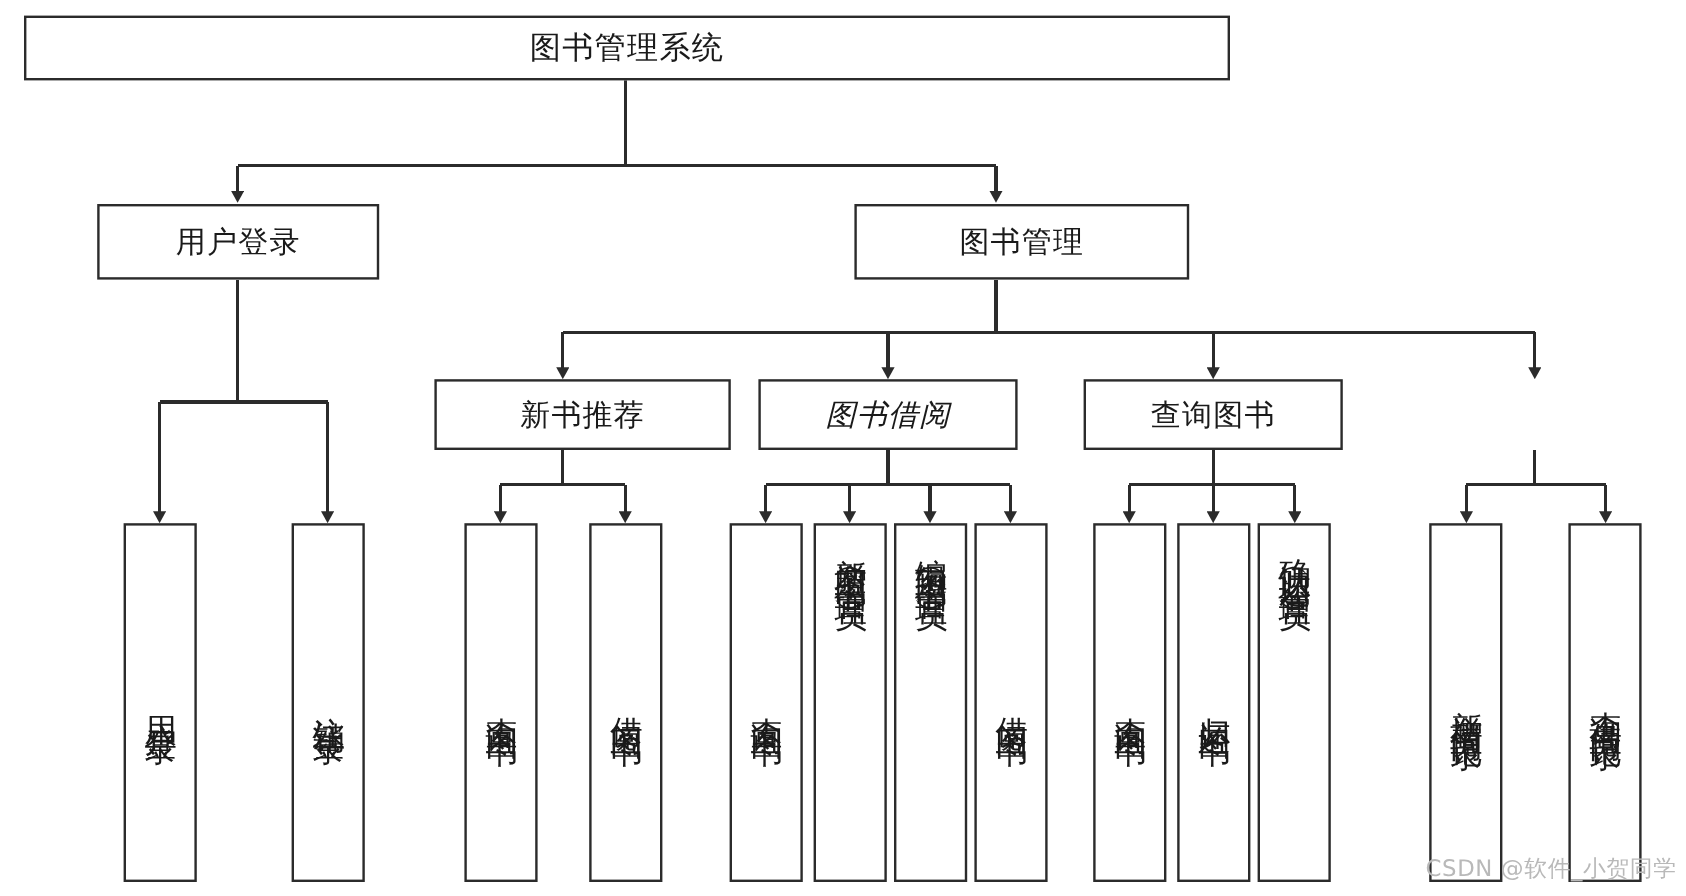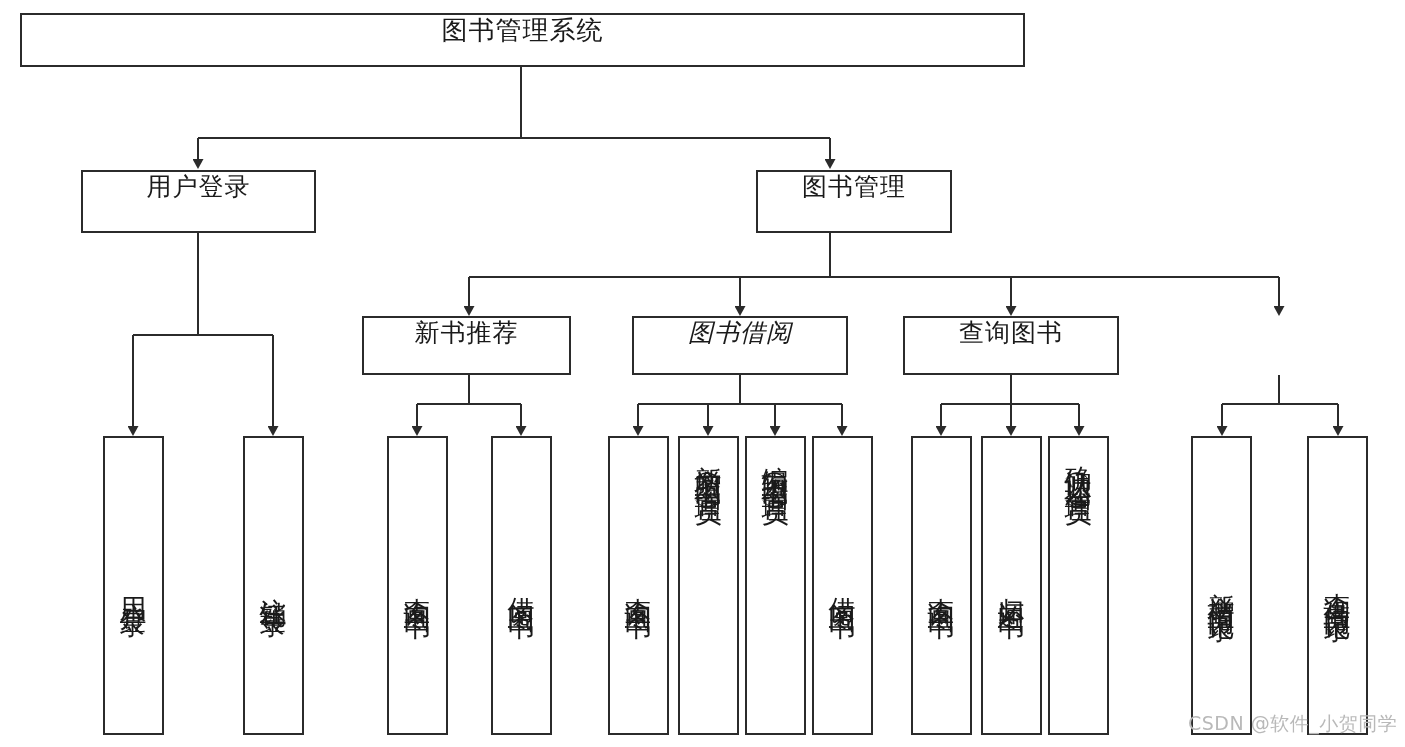--- a/index.html
+++ b/index.html
@@ -22,21 +22,21 @@
     width:1405px; height:747px;
     pointer-events:none;
   }
   
   .node{
     position:absolute;
     box-sizing:border-box;
     background:#ffffff;
     border:2.5px solid #2b2b2b;
     display:flex;
-    align-items:flex-start;
+    align-items:center;
     justify-content:center;
     color:#1a1a1a;
   }
   .node .lbl{
     display:block;
     line-height:1.18;
     white-space:pre;
     text-align:center;
   }
   
@@ -138,25 +138,25 @@
   </svg>
 
   <div class="node h root" style="left:20px; top:13px; width:1005px; height:54px;">
     <span class="lbl">图书管理系统</span>
   </div>
 
   <div class="node h" style="left:81px; top:170px; width:235px; height:63px;">
     <span class="lbl">用户登录</span>
   </div>
 
-  <div class="node h" style="left:712px; top:170px; width:196px; height:63px;margin-left:44px;">
+  <div class="node h" style="left:712px; top:170px; width:279px; height:63px;">
     <span class="lbl">图书管理</span>
   </div>
 
-  <div class="node h" style="left:362px; top:316px; width:209px; height:59px;">
+  <div class="node h" style="left:362px; top:316px; width:247px; height:59px;">
     <span class="lbl">新书推荐</span>
   </div>
 
   <div class="node h" style="left:632px; top:316px; width:216px; height:59px;font-style:italic;">
     <span class="lbl">图书借阅</span>
   </div>
 
   <div class="node h" style="left:903px; top:316px; width:216px; height:59px;">
     <span class="lbl">查询图书</span>
   </div>

